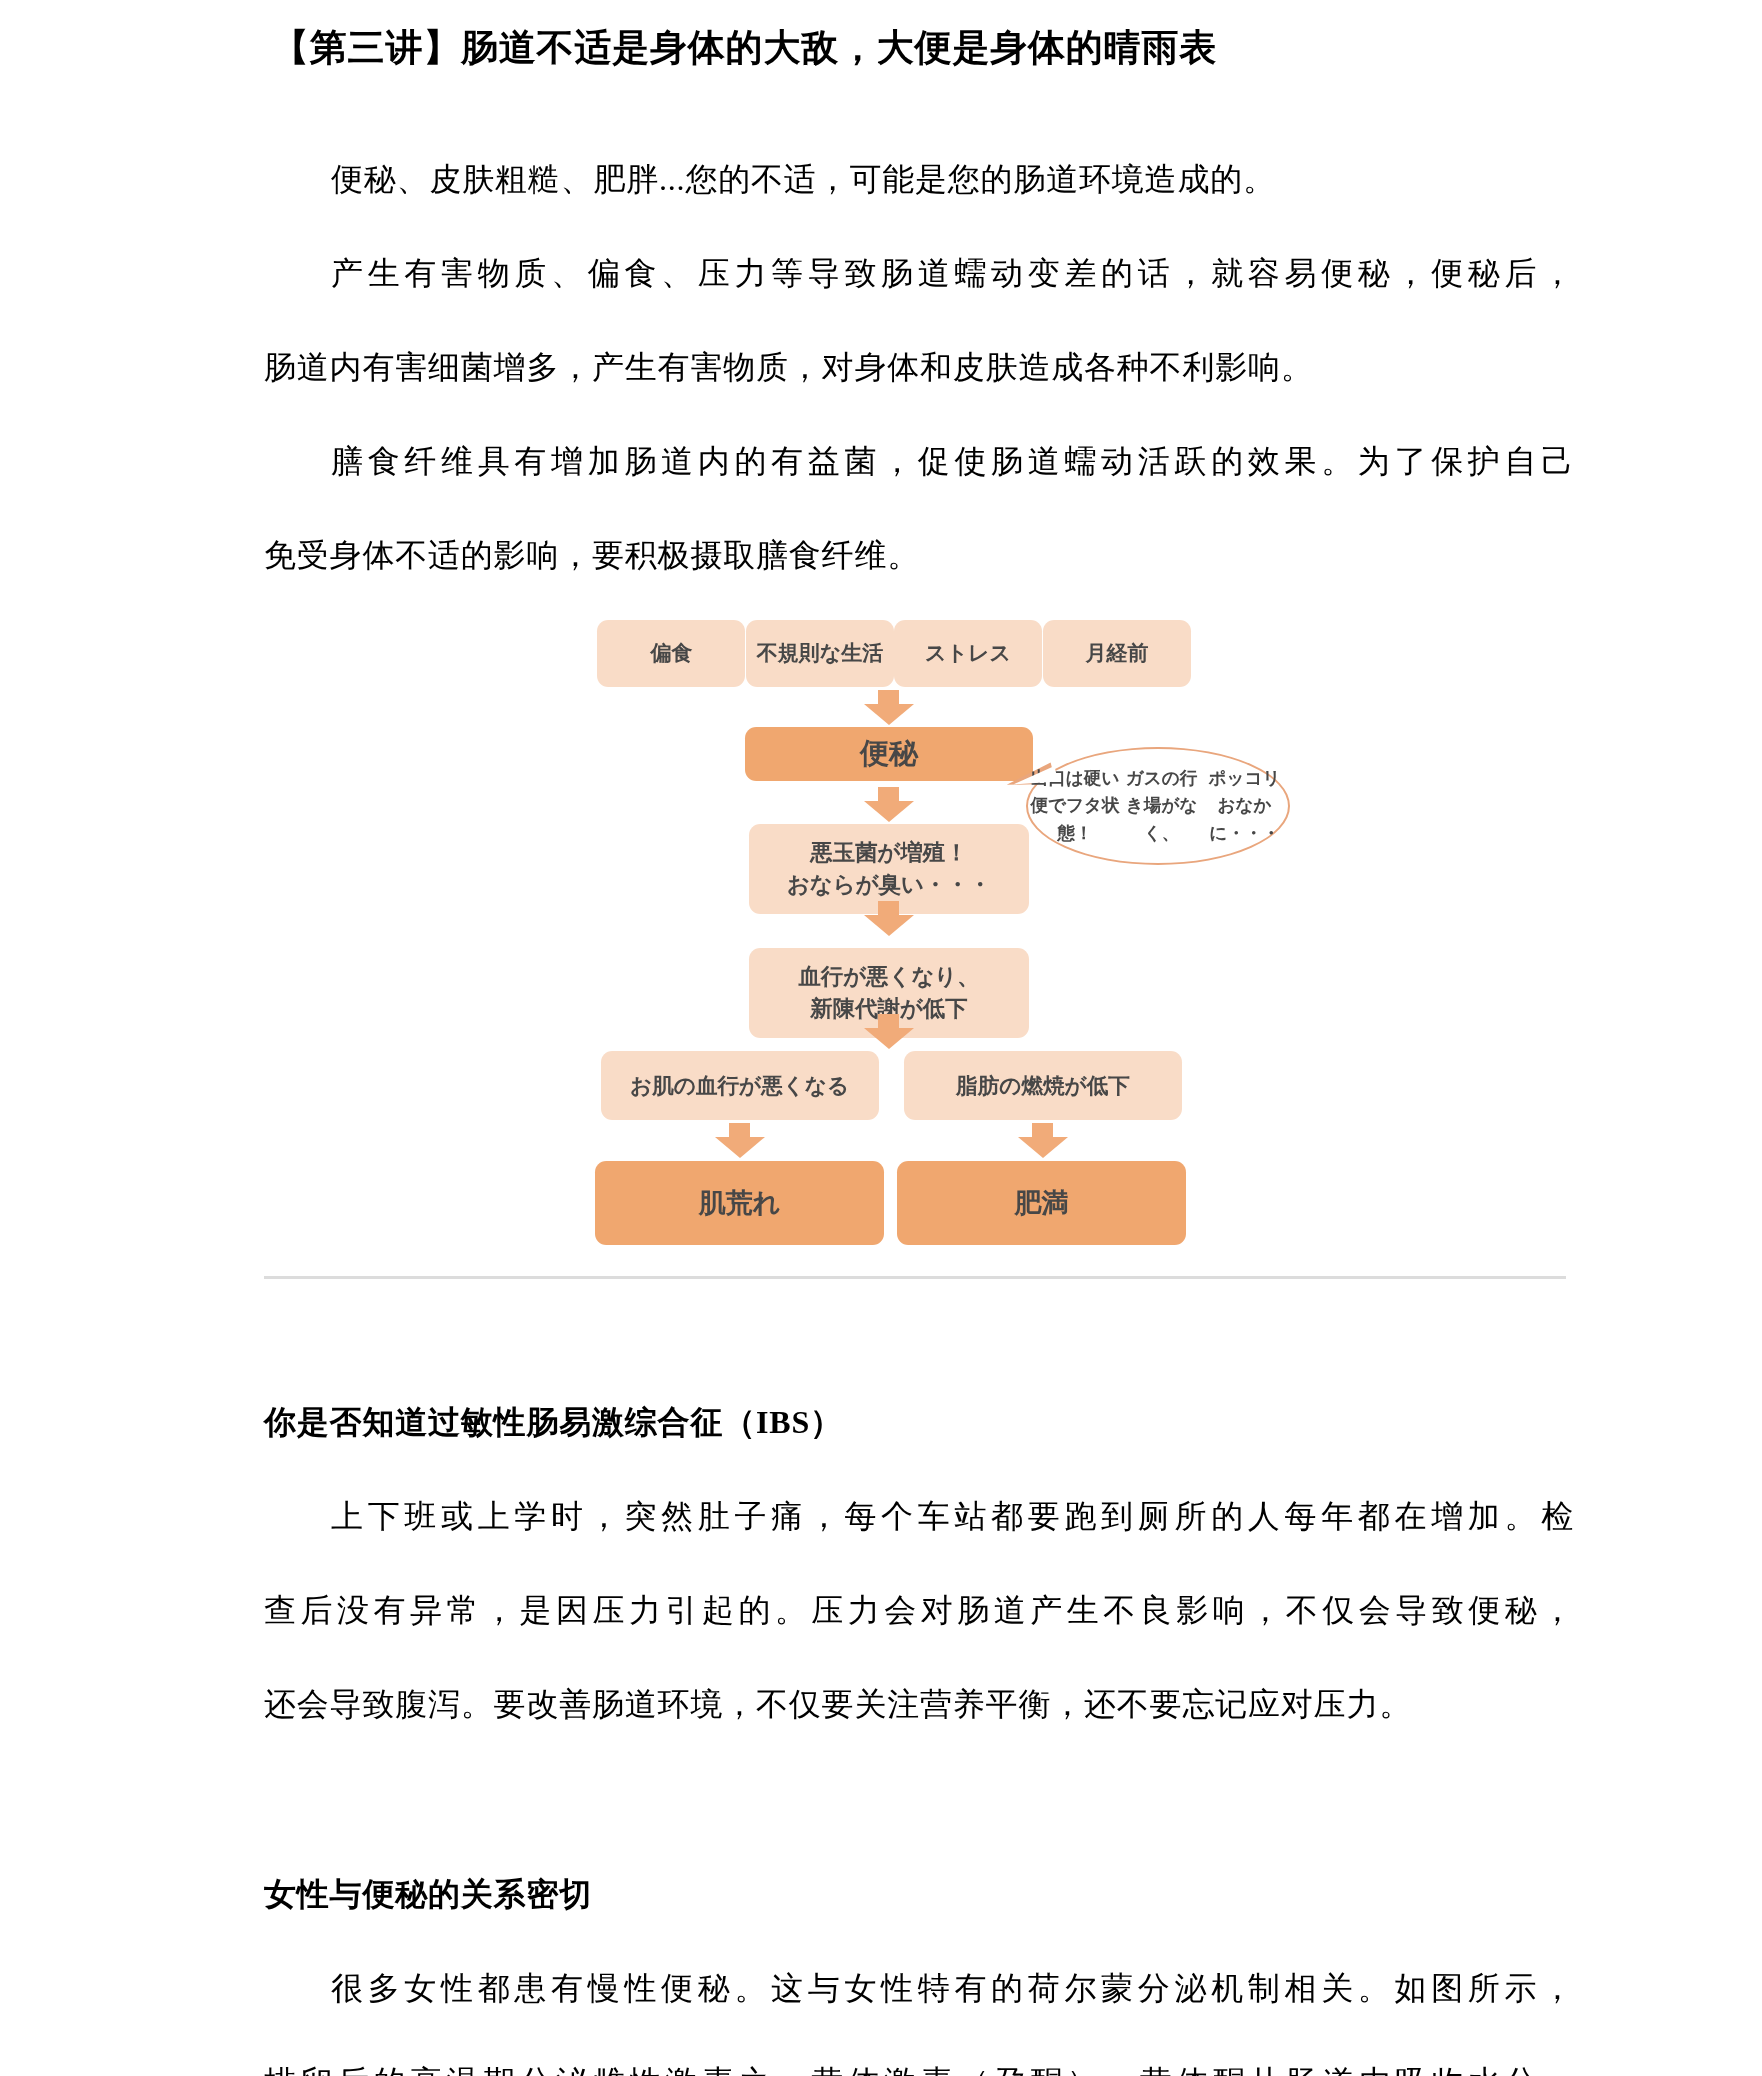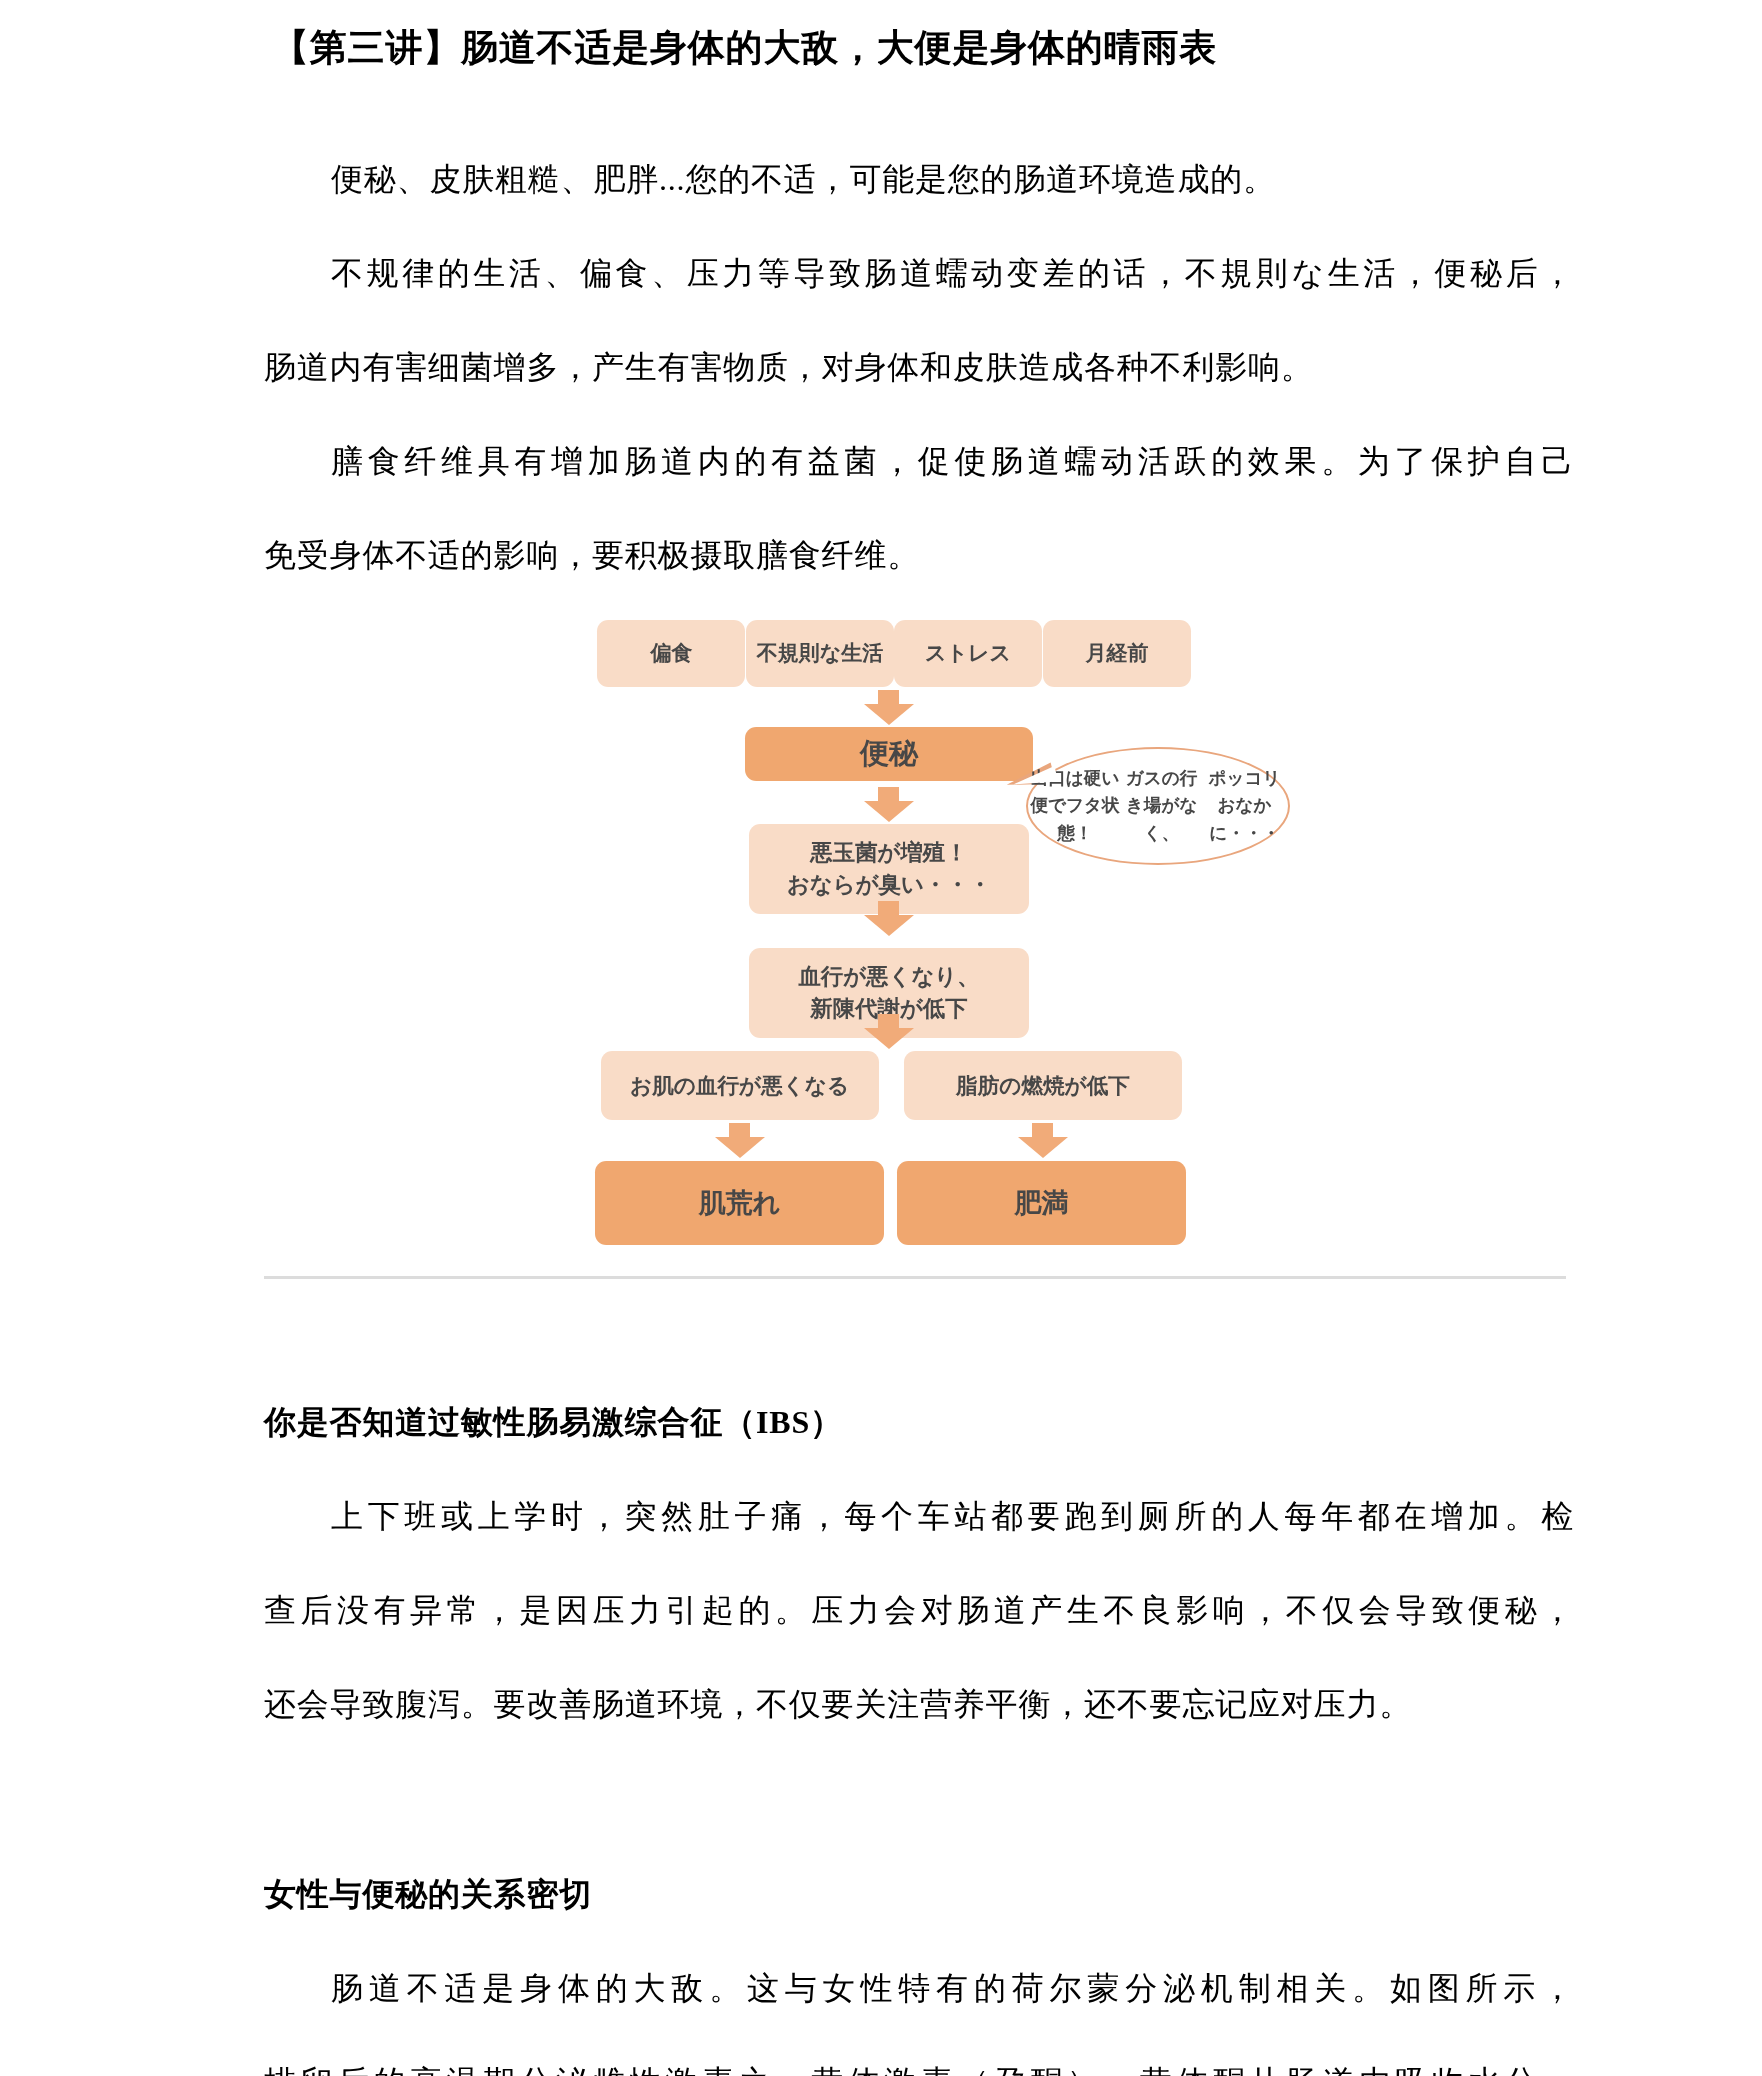--- a/index.html
+++ b/index.html
@@ -84,21 +84,21 @@
   }
 </style>
 </head>
 <body>
 
 <div class="doc">
 
   <h1 class="title">【第三讲】肠道不适是身体的大敌，大便是身体的晴雨表</h1>
 
   <div class="line indent">便秘、皮肤粗糙、肥胖...您的不适，可能是您的肠道环境造成的。</div>
-  <div class="line indent stretch">不规律的生活、偏食、压力等导致肠道蠕动变差的话，不規則な生活，便秘后，</div>
+  <div class="line indent stretch">产生有害物质、偏食、压力等导致肠道蠕动变差的话，就容易便秘，便秘后，</div>
   <div class="line">肠道内有害细菌增多，产生有害物质，对身体和皮肤造成各种不利影响。</div>
   <div class="line indent stretch">膳食纤维具有增加肠道内的有益菌，促使肠道蠕动活跃的效果。为了保护自己</div>
   <div class="line">免受身体不适的影响，要积极摄取膳食纤维。</div>
 
   <div class="flowchart">
 
     <div class="fc-box cause" style="left:6.4px">偏食</div>
     <div class="fc-box cause" style="left:155px">不規則な生活</div>
     <div class="fc-box cause" style="left:303px">ストレス</div>
     <div class="fc-box cause" style="left:452px">月経前</div>
@@ -161,17 +161,17 @@
   </div>
 
   <hr class="divider">
 
   <h2 class="heading">你是否知道过敏性肠易激综合征（IBS）</h2>
   <div class="line indent stretch">上下班或上学时，突然肚子痛，每个车站都要跑到厕所的人每年都在增加。检</div>
   <div class="line stretch">查后没有异常，是因压力引起的。压力会对肠道产生不良影响，不仅会导致便秘，</div>
   <div class="line">还会导致腹泻。要改善肠道环境，不仅要关注营养平衡，还不要忘记应对压力。</div>
 
   <h2 class="heading">女性与便秘的关系密切</h2>
-  <div class="line indent stretch">肠道不适是身体的大敌。这与女性特有的荷尔蒙分泌机制相关。如图所示，</div>
+  <div class="line indent stretch">很多女性都患有慢性便秘。这与女性特有的荷尔蒙分泌机制相关。如图所示，</div>
   <div class="line stretch">排卵后的高温期分泌雌性激素之一黄体激素（孕酮）。黄体酮从肠道内吸收水分，</div>
 
 </div>
 
 
 </body></html>

